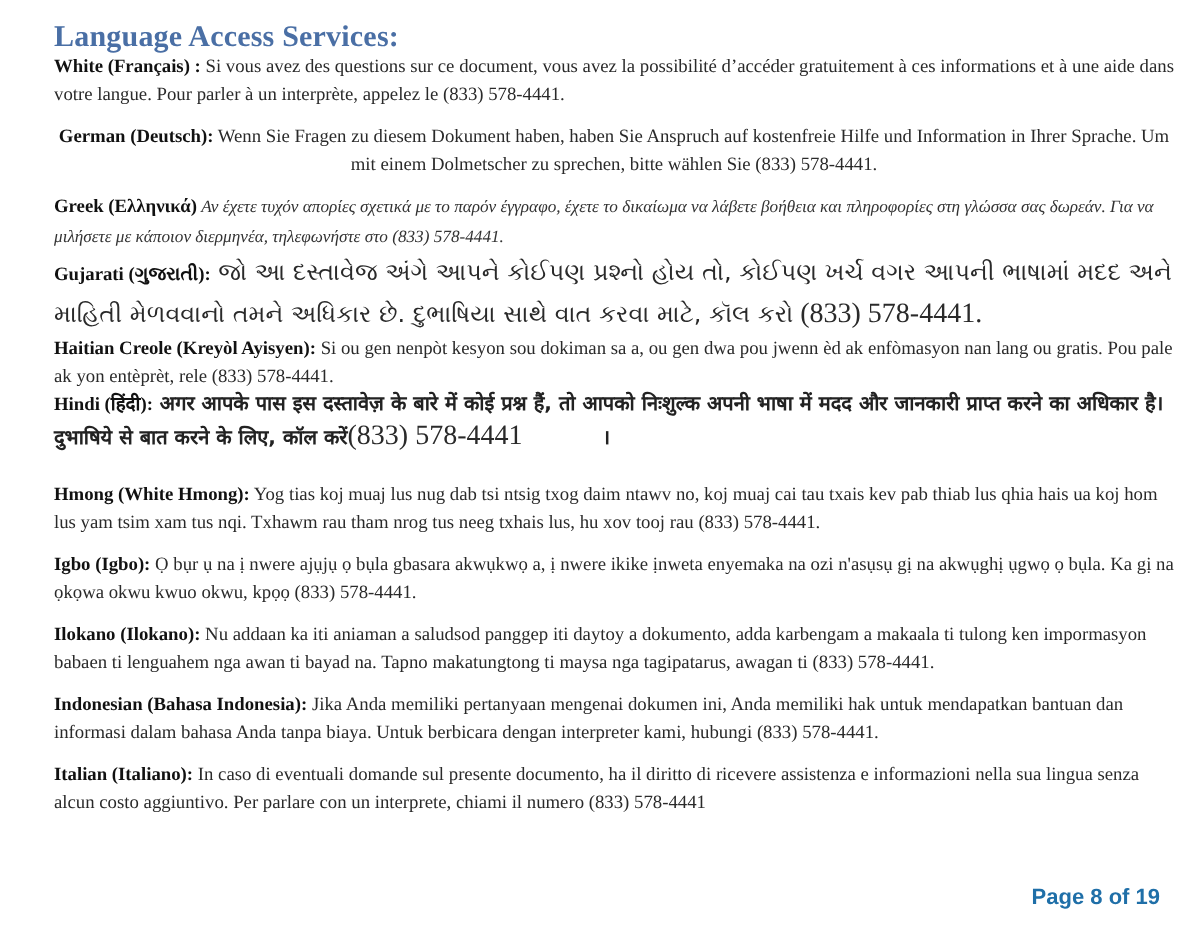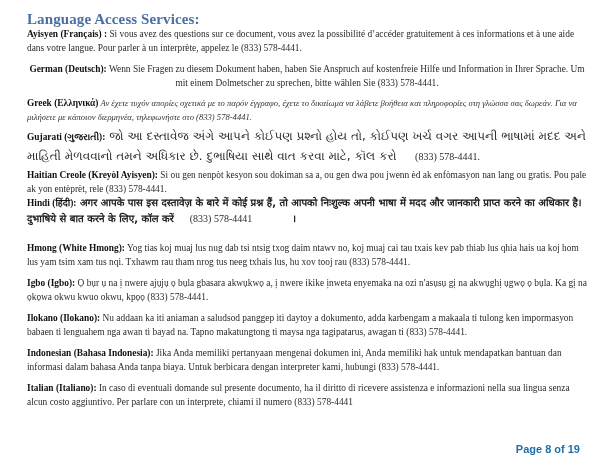--- a/index.html
+++ b/index.html
@@ -21,37 +21,37 @@
     font-size: 9.4px; line-height: 14.3px; color: #2a2a2a;
   }
   .entry .lang { font-weight: bold; color: #111111; }
   .entry .txt { }
   .entry.greek .txt { font-style: italic; font-size: 8.6px; color: #333; text-align: center; }
   .entry.gujarati { font-size: 9.4px; line-height: 19px; }
   .entry.gujarati .txt, .entry.gujarati .txt2 { font-family: "DejaVu Sans", sans-serif; font-size: 12px; }
   .entry.hindi { line-height: 16px; }
   .entry.hindi .txt, .entry.hindi .txt2 { font-family: "DejaVu Sans", sans-serif; font-size: 10px; font-weight: bold; color: #222; }
   .entry.japanese .txt, .entry.japanese .txt2 { font-family: "DejaVu Sans", sans-serif; font-size: 10px; }
-  .entry .phone { font-size: 10px; margin-left: 16px; }
+  .entry .phone { font-size: 14px; }
   .gap { display: inline-block; width: 40px; }
   .footer {
     position: absolute; right: 16px; top: 443px;
     font-family: "Liberation Sans", "DejaVu Sans", sans-serif;
     font-weight: bold; font-size: 11px; color: #1f6fa8;
   }
 </style>
 </head>
 <body>
 
 <div class="page">
 
   <div class="title">Language Access Services:</div>
 
   <div class="entry" style="top:27px;">
-    <span class="lang">Ayisyen (Français) :</span><span class="txt"> Si vous avez des questions sur ce document, vous avez la possibilité d’accéder gratuitement à ces informations et à une aide dans votre langue. Pour parler à un interprète, appelez le (833) 578-4441.</span>
+    <span class="lang">White (Français) :</span><span class="txt"> Si vous avez des questions sur ce document, vous avez la possibilité d’accéder gratuitement à ces informations et à une aide dans votre langue. Pour parler à un interprète, appelez le (833) 578-4441.</span>
   </div>
 
   <div class="entry" style="top:62px;text-align:center;">
     <span class="lang">German (Deutsch):</span><span class="txt"> Wenn Sie Fragen zu diesem Dokument haben, haben Sie Anspruch auf kostenfreie Hilfe und Information in Ihrer Sprache. Um mit einem Dolmetscher zu sprechen, bitte wählen Sie (833) 578-4441.</span>
   </div>
 
   <div class="entry greek" style="top:96px;">
     <span class="lang">Greek (Ελληνικά)</span><span class="txt"> Αν έχετε τυχόν απορίες σχετικά με το παρόν έγγραφο, έχετε το δικαίωμα να λάβετε βοήθεια και πληροφορίες στη γλώσσα σας δωρεάν. Για να μιλήσετε με κάποιον διερμηνέα, τηλεφωνήστε στο (833) 578-4441.</span>
   </div>
 

